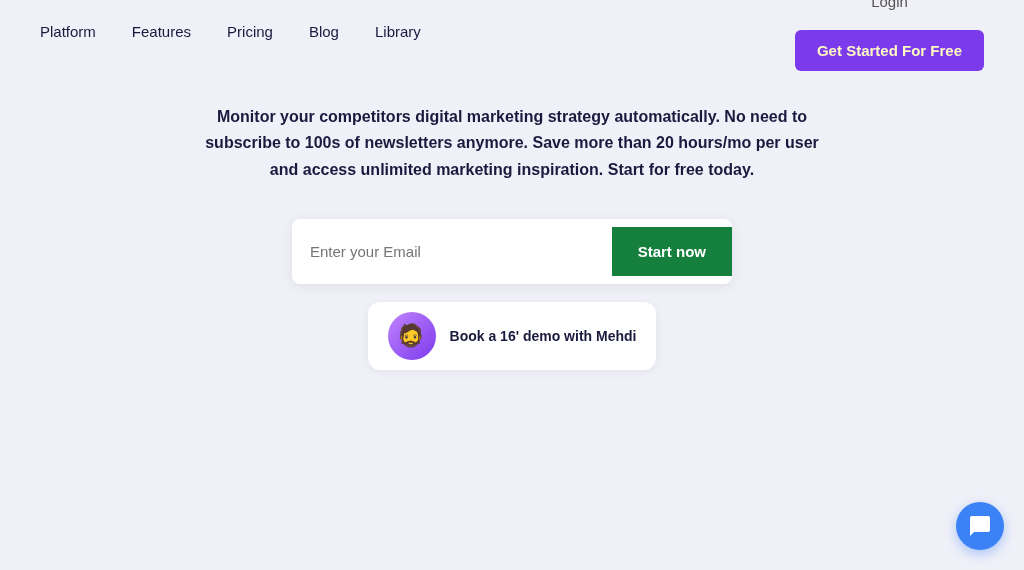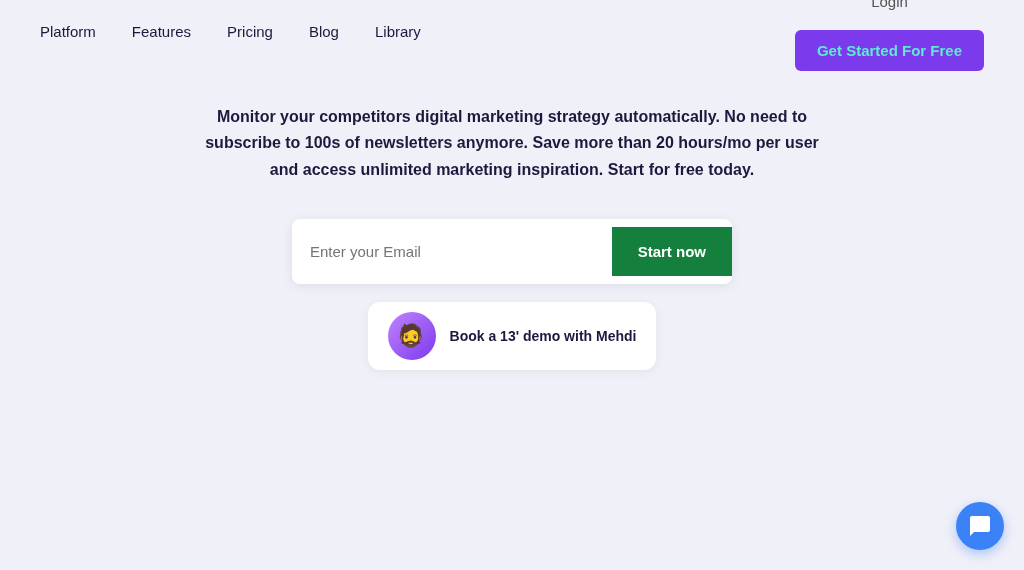--- a/index.html
+++ b/index.html
@@ -80,21 +80,21 @@
       gap: 20px;
       flex-direction: column;
     }
     .login-link {
       text-decoration: none;
       color: #555;
       font-size: 15px;
     }
     .cta-button {
       background: #7c3aed;
-      color: #5eead4;
+      color: #fef9c3;
       border: none;
       padding: 12px 22px;
       border-radius: 6px;
       font-size: 15px;
       font-weight: 600;
       cursor: pointer;
       white-space: nowrap;
     }
 
     
@@ -226,21 +226,21 @@
 
   <div class="email-form">
     <input class="email-input" type="email" placeholder="Enter your Email" style="">
     <button class="start-button">Start now</button>
   </div>
 
   <div class="demo-card">
     <div class="demo-avatar">
       <span>🧔</span>
     </div>
-    <span class="demo-text">Book a 13' demo with Mehdi</span>
+    <span class="demo-text">Book a 16' demo with Mehdi</span>
   </div>
 
 </section>
 
 <div class="chat-bubble">
   <svg viewBox="0 0 24 24" xmlns="http://www.w3.org/2000/svg">
     <path d="M20 2H4c-1.1 0-2 .9-2 2v18l4-4h14c1.1 0 2-.9 2-2V4c0-1.1-.9-2-2-2z"></path>
   </svg>
 </div>
 

